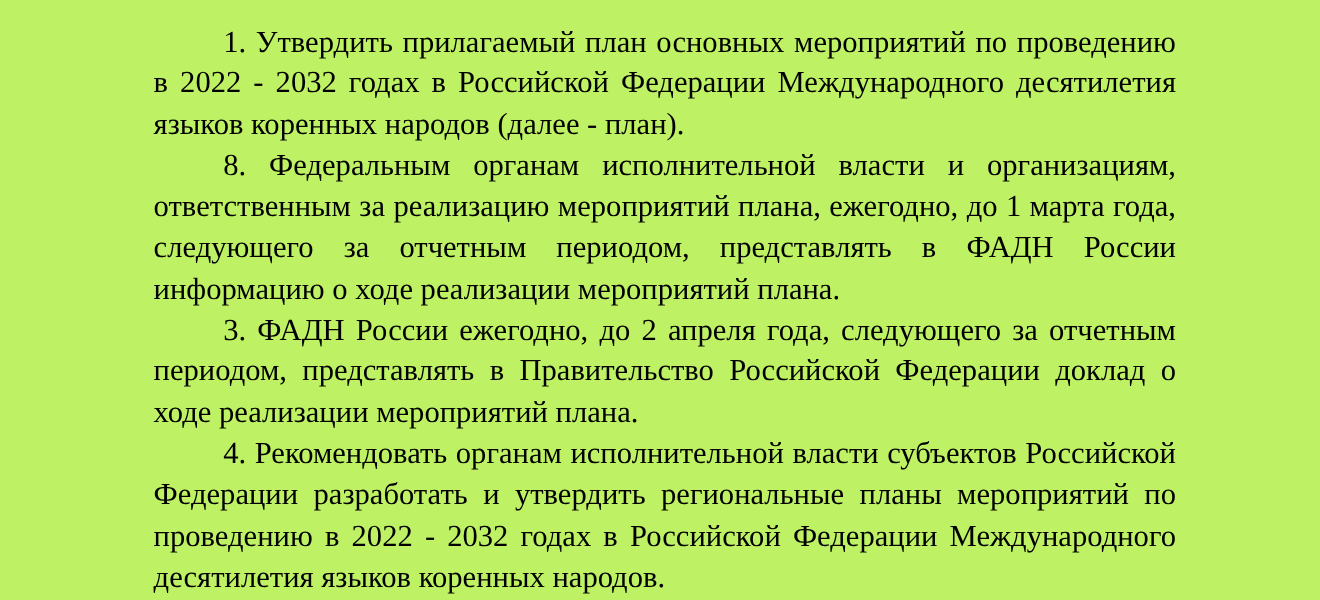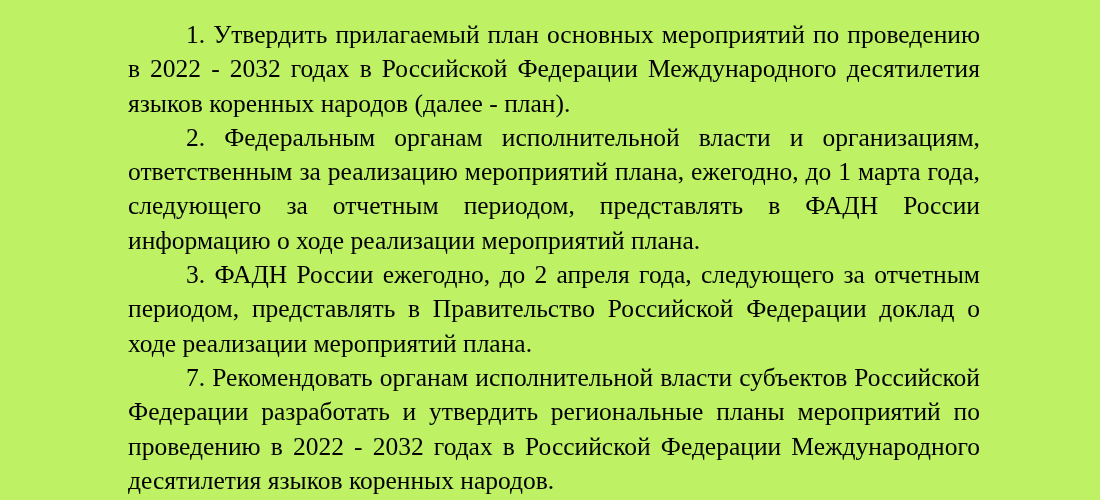--- a/index.html
+++ b/index.html
@@ -37,17 +37,17 @@
   .para.full-justify {
     text-align-last: left;
   }
 </style>
 </head>
 <body>
 
 <div class="page">
   <div class="doc-body">
     <p class="para full-justify">1. Утвердить прилагаемый план основных мероприятий по проведению в 2022 - 2032 годах в Российской Федерации Международного десятилетия языков коренных народов (далее - план).</p>
-    <p class="para full-justify">2. Федеральным органам исполнительной власти и организациям, ответственным за реализацию мероприятий плана, ежегодно, до 1 марта года, следующего за отчетным периодом, представлять в ФАДН России информацию о ходе реализации мероприятий плана.</p>
+    <p class="para full-justify">8. Федеральным органам исполнительной власти и организациям, ответственным за реализацию мероприятий плана, ежегодно, до 1 марта года, следующего за отчетным периодом, представлять в ФАДН России информацию о ходе реализации мероприятий плана.</p>
     <p class="para full-justify">3. ФАДН России ежегодно, до 2 апреля года, следующего за отчетным периодом, представлять в Правительство Российской Федерации доклад о ходе реализации мероприятий плана.</p>
-    <p class="para full-justify">7. Рекомендовать органам исполнительной власти субъектов Российской Федерации разработать и утвердить региональные планы мероприятий по проведению в 2022 - 2032 годах в Российской Федерации Международного десятилетия языков коренных народов.</p>
+    <p class="para full-justify">4. Рекомендовать органам исполнительной власти субъектов Российской Федерации разработать и утвердить региональные планы мероприятий по проведению в 2022 - 2032 годах в Российской Федерации Международного десятилетия языков коренных народов.</p>
   </div>
 </div>
 
 </body></html>

